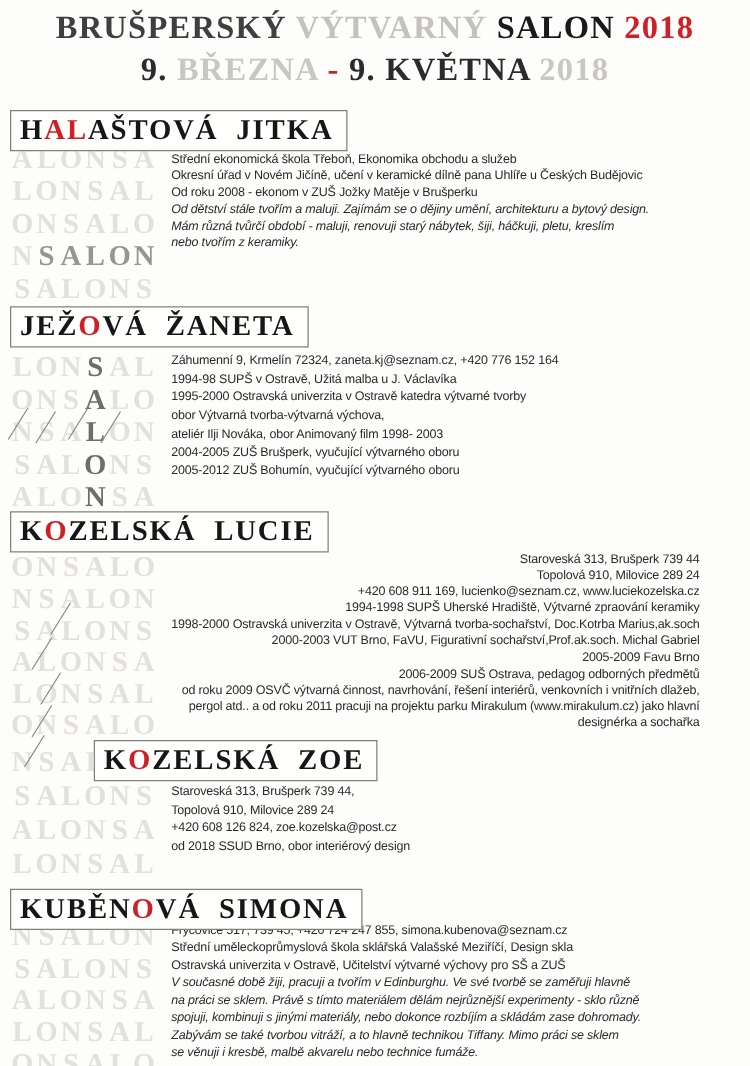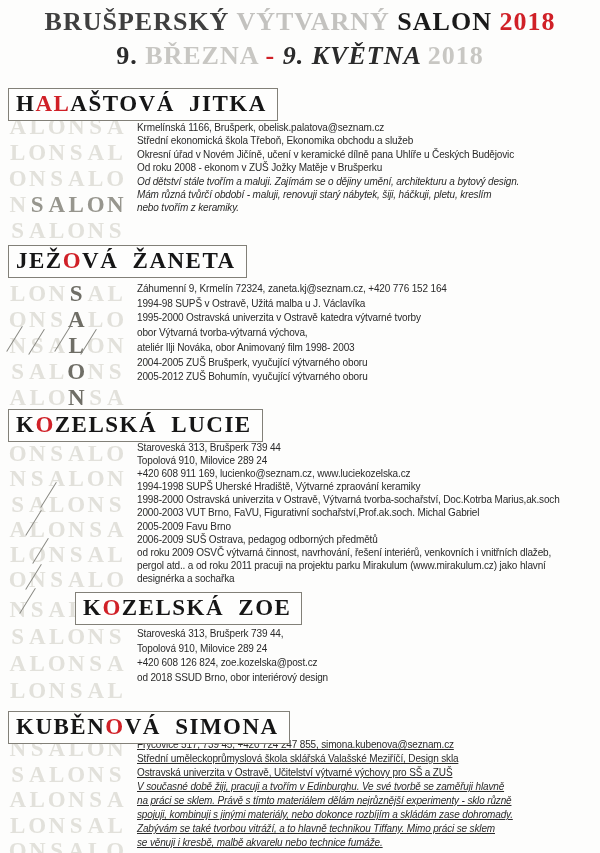--- a/index.html
+++ b/index.html
@@ -42,33 +42,32 @@
     position:absolute;width:1.4px;height:30px;z-index:2;
     transform:rotate(32deg);border-radius:1px;
   }
 </style>
 </head>
 <body>
 
 <div class="page">
   <header class="title-block">
     <h1 class="title-line1"><span class="text-part" style="color: rgb(63, 63, 63);">BRUŠPERSKÝ </span><span class="text-part" style="color: rgb(195, 194, 191);">VÝTVARNÝ </span><span class="text-part" style="color: rgb(26, 26, 26);">SALON </span><span class="text-part" style="color: rgb(208, 32, 39);">2018</span></h1>
-    <h2 class="title-line2"><span class="text-part" style="color: rgb(43, 43, 43);">9. </span><span class="text-part" style="color: rgb(200, 199, 195);">BŘEZNA </span><span class="text-part" style="color: rgb(208, 32, 39);">- </span><span class="text-part" style="color: rgb(43, 43, 43); font-style: italic;">9. KVĚTNA </span><span class="text-part" style="color: rgb(200, 199, 195);">2018</span></h2>
+    <h2 class="title-line2"><span class="text-part" style="color: rgb(43, 43, 43);">9. </span><span class="text-part" style="color: rgb(200, 199, 195);">BŘEZNA </span><span class="text-part" style="color: rgb(208, 32, 39);">- </span><span class="text-part" style="color: rgb(43, 43, 43);">9. KVĚTNA </span><span class="text-part" style="color: rgb(200, 199, 195);">2018</span></h2>
   </header>
   <main id="sections">
       <div class="watermark" style="top: 114px;">
         <div class="wm-row" style="height: 26px; line-height: 26px;"><span class="wm-letter" style="color: rgb(226, 225, 219);">A</span><span class="wm-letter" style="color: rgb(226, 225, 219);">L</span><span class="wm-letter" style="color: rgb(226, 225, 219);">O</span><span class="wm-letter" style="color: rgb(226, 225, 219);">N</span><span class="wm-letter" style="color: rgb(226, 225, 219);">S</span><span class="wm-letter" style="color: rgb(226, 225, 219);">A</span></div>
         <div class="wm-row" style="height: 26px; line-height: 26px;"><span class="wm-letter" style="color: rgb(226, 225, 219);">L</span><span class="wm-letter" style="color: rgb(226, 225, 219);">O</span><span class="wm-letter" style="color: rgb(226, 225, 219);">N</span><span class="wm-letter" style="color: rgb(226, 225, 219);">S</span><span class="wm-letter" style="color: rgb(226, 225, 219);">A</span><span class="wm-letter" style="color: rgb(226, 225, 219);">L</span></div>
         <div class="wm-row" style="height: 26px; line-height: 26px;"><span class="wm-letter" style="color: rgb(226, 225, 219);">O</span><span class="wm-letter" style="color: rgb(226, 225, 219);">N</span><span class="wm-letter" style="color: rgb(226, 225, 219);">S</span><span class="wm-letter" style="color: rgb(226, 225, 219);">A</span><span class="wm-letter" style="color: rgb(226, 225, 219);">L</span><span class="wm-letter" style="color: rgb(226, 225, 219);">O</span></div>
         <div class="wm-row" style="height: 26px; line-height: 26px;"><span class="wm-letter" style="color: rgb(226, 225, 219);">N</span><span class="wm-letter" style="color: rgb(151, 150, 142);">S</span><span class="wm-letter" style="color: rgb(151, 150, 142);">A</span><span class="wm-letter" style="color: rgb(151, 150, 142);">L</span><span class="wm-letter" style="color: rgb(151, 150, 142);">O</span><span class="wm-letter" style="color: rgb(151, 150, 142);">N</span></div>
         <div class="wm-row" style="height: 26px; line-height: 26px;"><span class="wm-letter" style="color: rgb(226, 225, 219);">S</span><span class="wm-letter" style="color: rgb(226, 225, 219);">A</span><span class="wm-letter" style="color: rgb(226, 225, 219);">L</span><span class="wm-letter" style="color: rgb(226, 225, 219);">O</span><span class="wm-letter" style="color: rgb(226, 225, 219);">N</span><span class="wm-letter" style="color: rgb(226, 225, 219);">S</span></div>
       </div>
       <div class="name-box" style="top: 88px; left: 8px;"><span class="artist-name"><span class="text-part" style="color: rgb(22, 22, 22);">H</span><span class="text-part" style="color: rgb(208, 32, 39);">AL</span><span class="text-part" style="color: rgb(22, 22, 22);">AŠTOVÁ JITKA</span></span></div>
       <div class="bio" style="top: 121px; line-height: 13.4px; color: rgb(42, 42, 42);">
-        <div class="bio-line">Krmelínská 1166, Brušperk, obelisk.palatova@seznam.cz</div>
         <div class="bio-line">Střední ekonomická škola Třeboň, Ekonomika obchodu a služeb</div>
         <div class="bio-line">Okresní úřad v Novém Jičíně, učení v keramické dílně pana Uhlíře u Českých Budějovic</div>
         <div class="bio-line">Od roku 2008 - ekonom v ZUŠ Jožky Matěje v Brušperku</div>
         <div class="bio-line italic">Od dětství stále tvořím a maluji. Zajímám se o dějiny umění, architekturu a bytový design.</div>
         <div class="bio-line italic">Mám různá tvůrčí období - maluji, renovuji starý nábytek, šiji, háčkuji, pletu, kreslím</div>
         <div class="bio-line italic">nebo tvořím z keramiky.</div>
       </div>
       <div class="watermark" style="top: 281px;">
         <div class="wm-row" style="height: 26px; line-height: 26px;"><span class="wm-letter" style="color: rgb(226, 225, 219);">L</span><span class="wm-letter" style="color: rgb(226, 225, 219);">O</span><span class="wm-letter" style="color: rgb(226, 225, 219);">N</span><span class="wm-letter" style="color: rgb(111, 110, 102);">S</span><span class="wm-letter" style="color: rgb(226, 225, 219);">A</span><span class="wm-letter" style="color: rgb(226, 225, 219);">L</span></div>
         <div class="wm-row" style="height: 26px; line-height: 26px;"><span class="wm-letter" style="color: rgb(226, 225, 219);">O</span><span class="wm-letter" style="color: rgb(226, 225, 219);">N</span><span class="wm-letter" style="color: rgb(226, 225, 219);">S</span><span class="wm-letter" style="color: rgb(111, 110, 102);">A</span><span class="wm-letter" style="color: rgb(226, 225, 219);">L</span><span class="wm-letter" style="color: rgb(226, 225, 219);">O</span></div>
@@ -97,21 +96,21 @@
         <div class="wm-row" style="height: 25.3px; line-height: 25.3px;"><span class="wm-letter" style="color: rgb(226, 225, 219);">A</span><span class="wm-letter" style="color: rgb(226, 225, 219);">L</span><span class="wm-letter" style="color: rgb(226, 225, 219);">O</span><span class="wm-letter" style="color: rgb(226, 225, 219);">N</span><span class="wm-letter" style="color: rgb(226, 225, 219);">S</span><span class="wm-letter" style="color: rgb(226, 225, 219);">A</span></div>
         <div class="wm-row" style="height: 25.3px; line-height: 25.3px;"><span class="wm-letter" style="color: rgb(226, 225, 219);">L</span><span class="wm-letter" style="color: rgb(226, 225, 219);">O</span><span class="wm-letter" style="color: rgb(226, 225, 219);">N</span><span class="wm-letter" style="color: rgb(226, 225, 219);">S</span><span class="wm-letter" style="color: rgb(226, 225, 219);">A</span><span class="wm-letter" style="color: rgb(226, 225, 219);">L</span></div>
         <div class="wm-row" style="height: 25.3px; line-height: 25.3px;"><span class="wm-letter" style="color: rgb(226, 225, 219);">O</span><span class="wm-letter" style="color: rgb(226, 225, 219);">N</span><span class="wm-letter" style="color: rgb(226, 225, 219);">S</span><span class="wm-letter" style="color: rgb(226, 225, 219);">A</span><span class="wm-letter" style="color: rgb(226, 225, 219);">L</span><span class="wm-letter" style="color: rgb(226, 225, 219);">O</span></div>
       </div>
       <div class="pen-mark" style="left: 48px; top: 480px; background: rgb(138, 138, 132);"></div>
       <div class="pen-mark" style="left: 33px; top: 508px; background: rgb(138, 138, 132);"></div>
       <div class="pen-mark" style="left: 40px; top: 536px; background: rgb(138, 138, 132);"></div>
       <div class="pen-mark" style="left: 33px; top: 562px; background: rgb(138, 138, 132);"></div>
       <div class="pen-mark" style="left: 27px; top: 586px; background: rgb(138, 138, 132);"></div>
       <div class="name-box" style="top: 409px; left: 8px;"><span class="artist-name"><span class="text-part" style="color: rgb(22, 22, 22);">K</span><span class="text-part" style="color: rgb(208, 32, 39);">O</span><span class="text-part" style="color: rgb(22, 22, 22);">ZELSKÁ LUCIE</span></span></div>
-      <div class="bio" style="top: 441px; line-height: 13.1px; color: rgb(42, 42, 42);">
+      <div class="bio" style="top: 441px; line-height: 13.1px; color: rgb(42, 42, 42); text-align: right;">
         <div class="bio-line">Staroveská 313, Brušperk 739 44</div>
         <div class="bio-line">Topolová 910, Milovice 289 24</div>
         <div class="bio-line">+420 608 911 169, lucienko@seznam.cz, www.luciekozelska.cz</div>
         <div class="bio-line">1994-1998 SUPŠ Uherské Hradiště, Výtvarné zpraování keramiky</div>
         <div class="bio-line">1998-2000 Ostravská univerzita v Ostravě, Výtvarná tvorba-sochařství, Doc.Kotrba Marius,ak.soch</div>
         <div class="bio-line">2000-2003 VUT Brno, FaVU, Figurativní sochařství,Prof.ak.soch. Michal Gabriel</div>
         <div class="bio-line">2005-2009 Favu Brno</div>
         <div class="bio-line">2006-2009 SUŠ Ostrava, pedagog odborných předmětů</div>
         <div class="bio-line">od roku 2009 OSVČ výtvarná činnost, navrhování, řešení interiérů, venkovních i vnitřních dlažeb,</div>
         <div class="bio-line">pergol atd.. a od roku 2011 pracuji na projektu parku Mirakulum  (www.mirakulum.cz) jako hlavní</div>
@@ -131,21 +130,21 @@
         <div class="bio-line">od 2018 SSUD Brno, obor interiérový design</div>
       </div>
       <div class="watermark" style="top: 736px;">
         <div class="wm-row" style="height: 25.5px; line-height: 25.5px;"><span class="wm-letter" style="color: rgb(226, 225, 219);">N</span><span class="wm-letter" style="color: rgb(226, 225, 219);">S</span><span class="wm-letter" style="color: rgb(226, 225, 219);">A</span><span class="wm-letter" style="color: rgb(226, 225, 219);">L</span><span class="wm-letter" style="color: rgb(226, 225, 219);">O</span><span class="wm-letter" style="color: rgb(226, 225, 219);">N</span></div>
         <div class="wm-row" style="height: 25.5px; line-height: 25.5px;"><span class="wm-letter" style="color: rgb(226, 225, 219);">S</span><span class="wm-letter" style="color: rgb(226, 225, 219);">A</span><span class="wm-letter" style="color: rgb(226, 225, 219);">L</span><span class="wm-letter" style="color: rgb(226, 225, 219);">O</span><span class="wm-letter" style="color: rgb(226, 225, 219);">N</span><span class="wm-letter" style="color: rgb(226, 225, 219);">S</span></div>
         <div class="wm-row" style="height: 25.5px; line-height: 25.5px;"><span class="wm-letter" style="color: rgb(226, 225, 219);">A</span><span class="wm-letter" style="color: rgb(226, 225, 219);">L</span><span class="wm-letter" style="color: rgb(226, 225, 219);">O</span><span class="wm-letter" style="color: rgb(226, 225, 219);">N</span><span class="wm-letter" style="color: rgb(226, 225, 219);">S</span><span class="wm-letter" style="color: rgb(226, 225, 219);">A</span></div>
         <div class="wm-row" style="height: 25.5px; line-height: 25.5px;"><span class="wm-letter" style="color: rgb(226, 225, 219);">L</span><span class="wm-letter" style="color: rgb(226, 225, 219);">O</span><span class="wm-letter" style="color: rgb(226, 225, 219);">N</span><span class="wm-letter" style="color: rgb(226, 225, 219);">S</span><span class="wm-letter" style="color: rgb(226, 225, 219);">A</span><span class="wm-letter" style="color: rgb(226, 225, 219);">L</span></div>
         <div class="wm-row" style="height: 25.5px; line-height: 25.5px;"><span class="wm-letter" style="color: rgb(226, 225, 219);">O</span><span class="wm-letter" style="color: rgb(226, 225, 219);">N</span><span class="wm-letter" style="color: rgb(226, 225, 219);">S</span><span class="wm-letter" style="color: rgb(226, 225, 219);">A</span><span class="wm-letter" style="color: rgb(226, 225, 219);">L</span><span class="wm-letter" style="color: rgb(226, 225, 219);">O</span></div>
       </div>
       <div class="name-box" style="top: 711px; left: 8px;"><span class="artist-name"><span class="text-part" style="color: rgb(22, 22, 22); font-family: Liberation Serif, serif;">KUBĚN</span><span class="text-part" style="color: rgb(208, 32, 39);">O</span><span class="text-part" style="color: rgb(22, 22, 22);">VÁ SIMONA</span></span></div>
-      <div class="bio" style="top: 738px; line-height: 14px; color: rgb(42, 42, 42); text-decoration: underline;">
+      <div class="bio" style="top: 738px; line-height: 14px; color: rgb(42, 42, 42);">
         <div class="bio-line">Fryčovice 517, 739 45, +420 724 247 855, simona.kubenova@seznam.cz</div>
         <div class="bio-line">Střední uměleckoprůmyslová škola sklářská Valašské Meziříčí, Design skla</div>
         <div class="bio-line">Ostravská univerzita v Ostravě, Učitelství výtvarné výchovy pro SŠ a ZUŠ</div>
         <div class="bio-line italic">V současné době žiji, pracuji a tvořím v Edinburghu. Ve své tvorbě se zaměřuji hlavně</div>
         <div class="bio-line italic">na práci se sklem. Právě s tímto materiálem dělám nejrůznější experimenty - sklo různě</div>
         <div class="bio-line italic">spojuji, kombinuji s jinými materiály, nebo dokonce rozbíjím a skládám zase dohromady.</div>
         <div class="bio-line italic">Zabývám se také tvorbou vitráží, a to hlavně technikou Tiffany. Mimo práci se sklem</div>
         <div class="bio-line italic">se věnuji i kresbě, malbě akvarelu nebo technice fumáže.</div>
       </div>
     </main>

